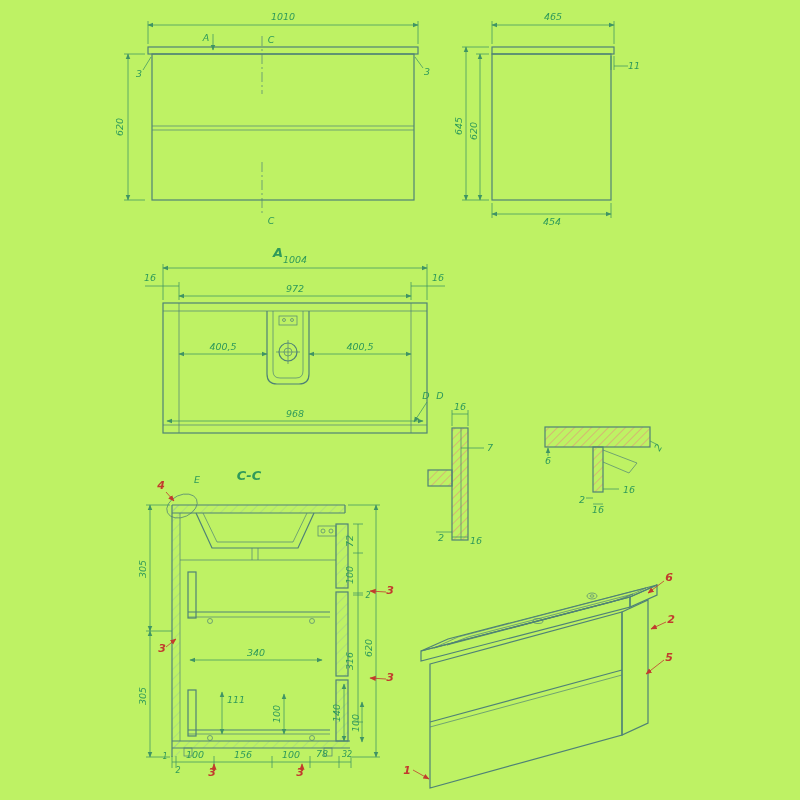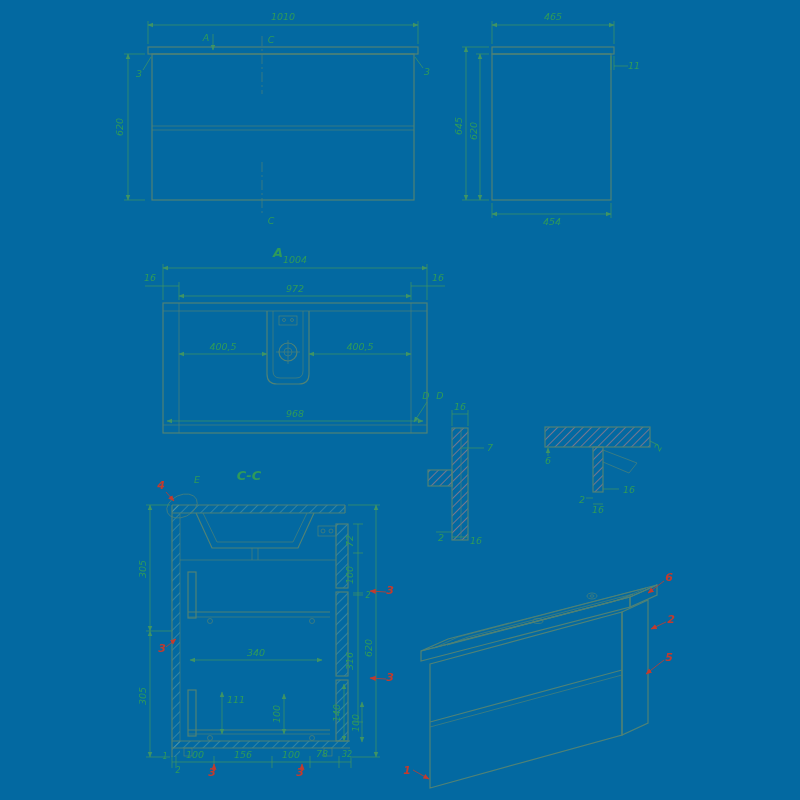--- a/index.html
+++ b/index.html
@@ -1,16 +1,16 @@
 <!DOCTYPE html>
 <html><head>
 <meta charset="utf-8">
 <style>
   html,body{margin:0;padding:0;background:#ffffff;}
-  .sheet{position:relative;width:800px;height:800px;background:#0369a1;overflow:hidden;}
+  .sheet{position:relative;width:800px;height:800px;background:#bef264;overflow:hidden;}
   svg{position:absolute;left:0;top:0;}
   svg text{font-family:"DejaVu Sans","Liberation Sans",sans-serif;font-style:italic;
            font-size:9.5px;fill:#2f9a5a;text-anchor:middle;}
   svg text.t-title{font-size:13px;font-weight:bold;}
   svg text.t-red{fill:#c23b2e;font-weight:bold;font-size:11px;}
   svg text.t-sm{font-size:8px;}
   .ln{stroke:#4f8276;stroke-width:1.2;fill:none;}
   .lnt{stroke:#4f8276;stroke-width:0.7;fill:none;}
   .dim{stroke:#3f9464;stroke-width:0.75;fill:none;}
   .cl{stroke:#4f8276;stroke-width:0.7;stroke-dasharray:10 3 2 3;fill:none;}

